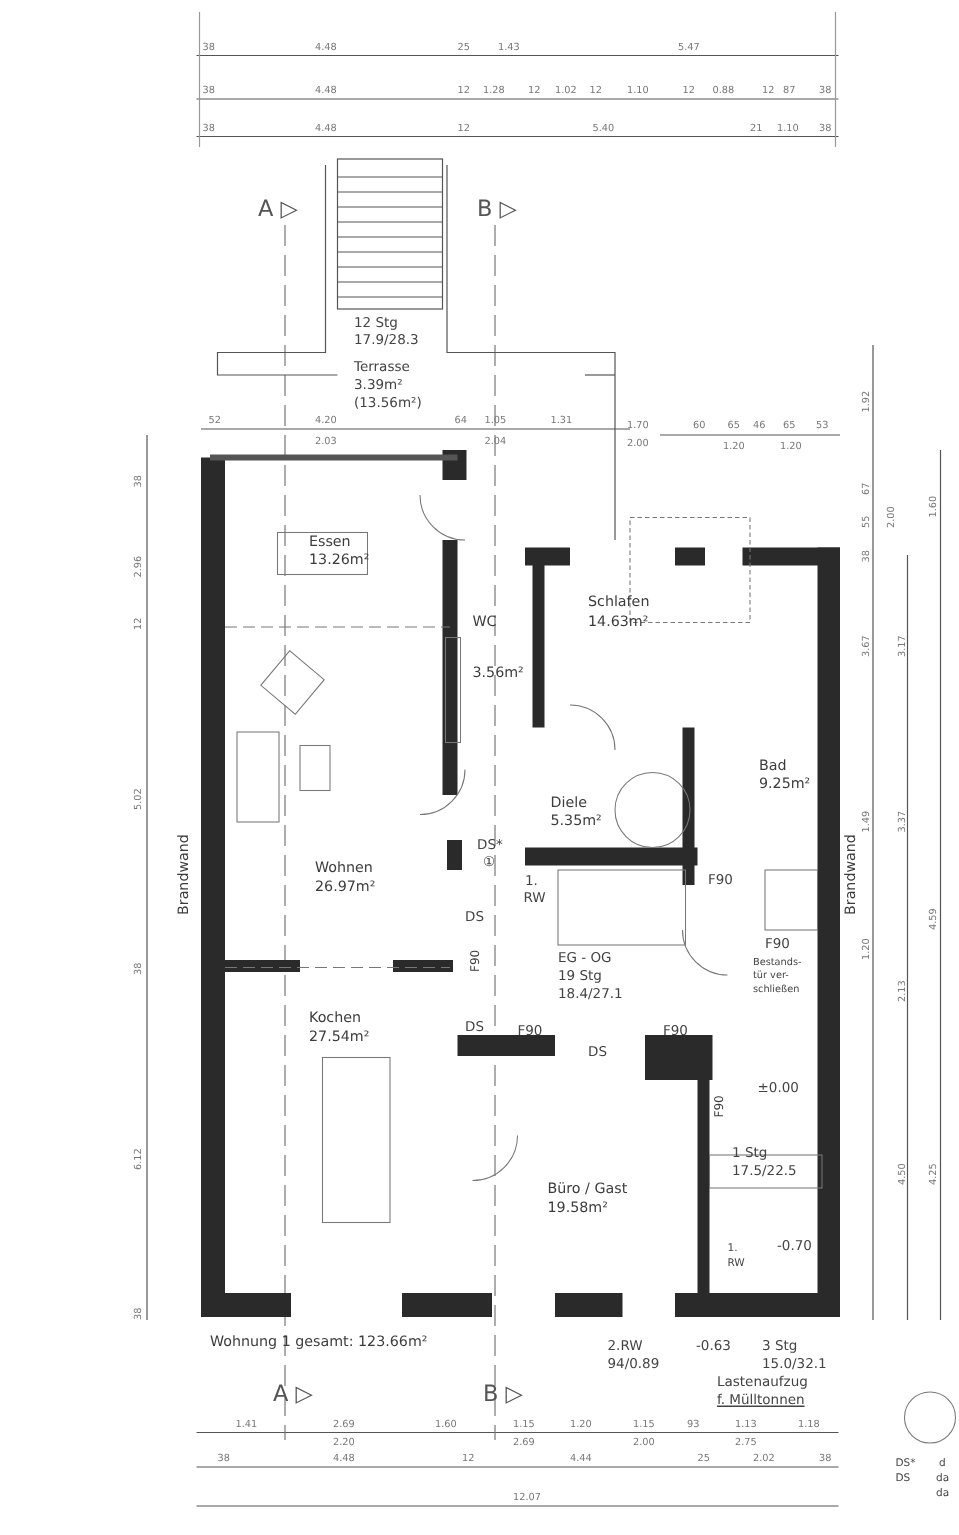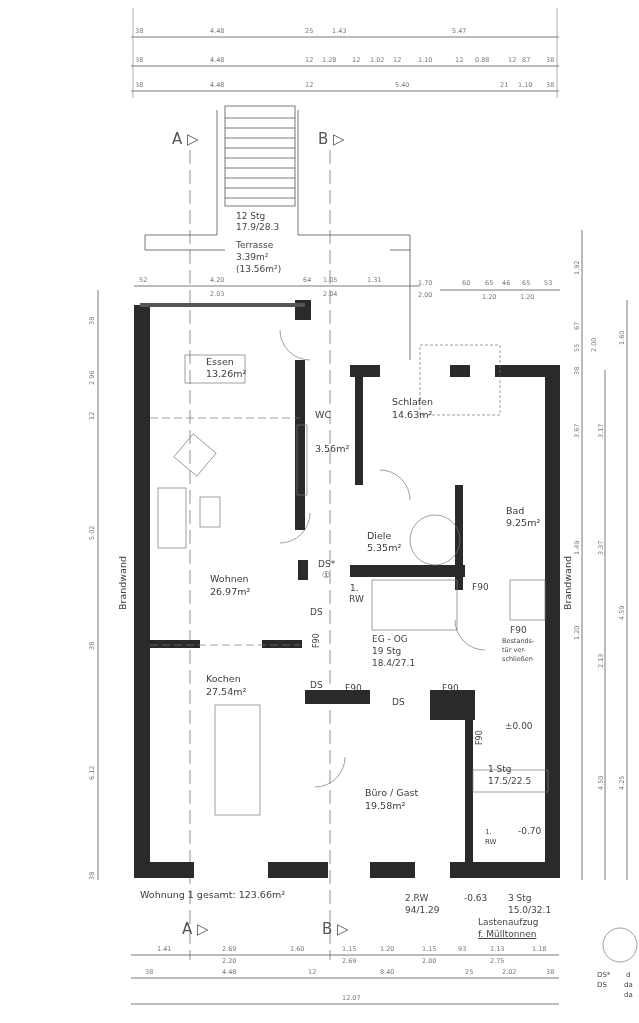--- a/index.html
+++ b/index.html
@@ -228,21 +228,21 @@
 <div class="rot" style="left:475px;top:745px;font-size:8px">F90</div>
 <div class="t" style="left:505px;top:721px">±0.00</div>
 <div class="t" style="left:488px;top:764px">1 Stg</div>
 <div class="t" style="left:488px;top:776px">17.5/22.5</div>
 <div class="t" style="left:485px;top:827px;font-size:7px">1.</div>
 <div class="t" style="left:485px;top:837px;font-size:7px">RW</div>
 <div class="t" style="left:518px;top:826px">-0.70</div>
 
 <div class="room" style="left:140px;top:889px">Wohnung 1 gesamt: 123.66m²</div>
 <div class="t" style="left:405px;top:893px">2.RW</div>
-<div class="t" style="left:405px;top:905px">94/1.29</div>
+<div class="t" style="left:405px;top:905px">94/0.89</div>
 <div class="t" style="left:464px;top:893px">-0.63</div>
 <div class="t" style="left:508px;top:893px">3 Stg</div>
 <div class="t" style="left:508px;top:905px">15.0/32.1</div>
 <div class="t" style="left:478px;top:917px">Lastenaufzug</div>
 <div class="t" style="left:478px;top:929px;text-decoration:underline">f. Mülltonnen</div>
 
 <div class="dim" style="left:157px;top:946px">1.41</div>
 <div class="dim" style="left:222px;top:946px">2.69</div>
 <div class="dim" style="left:290px;top:946px">1.60</div>
 <div class="dim" style="left:342px;top:946px">1.15</div>
@@ -251,21 +251,21 @@
 <div class="dim" style="left:458px;top:946px">93</div>
 <div class="dim" style="left:490px;top:946px">1.13</div>
 <div class="dim" style="left:532px;top:946px">1.18</div>
 <div class="dim" style="left:222px;top:958px">2.20</div>
 <div class="dim" style="left:342px;top:958px">2.69</div>
 <div class="dim" style="left:422px;top:958px">2.00</div>
 <div class="dim" style="left:490px;top:958px">2.75</div>
 <div class="dim" style="left:145px;top:969px">38</div>
 <div class="dim" style="left:222px;top:969px">4.48</div>
 <div class="dim" style="left:308px;top:969px">12</div>
-<div class="dim" style="left:380px;top:969px">8.40</div>
+<div class="dim" style="left:380px;top:969px">4.44</div>
 <div class="dim" style="left:465px;top:969px">25</div>
 <div class="dim" style="left:502px;top:969px">2.02</div>
 <div class="dim" style="left:546px;top:969px">38</div>
 <div class="dim" style="left:342px;top:995px">12.07</div>
 
 <div class="t" style="left:597px;top:970px;font-size:7px">DS*</div>
 <div class="t" style="left:597px;top:980px;font-size:7px">DS</div>
 <div class="t" style="left:626px;top:970px;font-size:7px">d</div>
 <div class="t" style="left:624px;top:980px;font-size:7px">da</div>
 <div class="t" style="left:624px;top:990px;font-size:7px">da</div>

